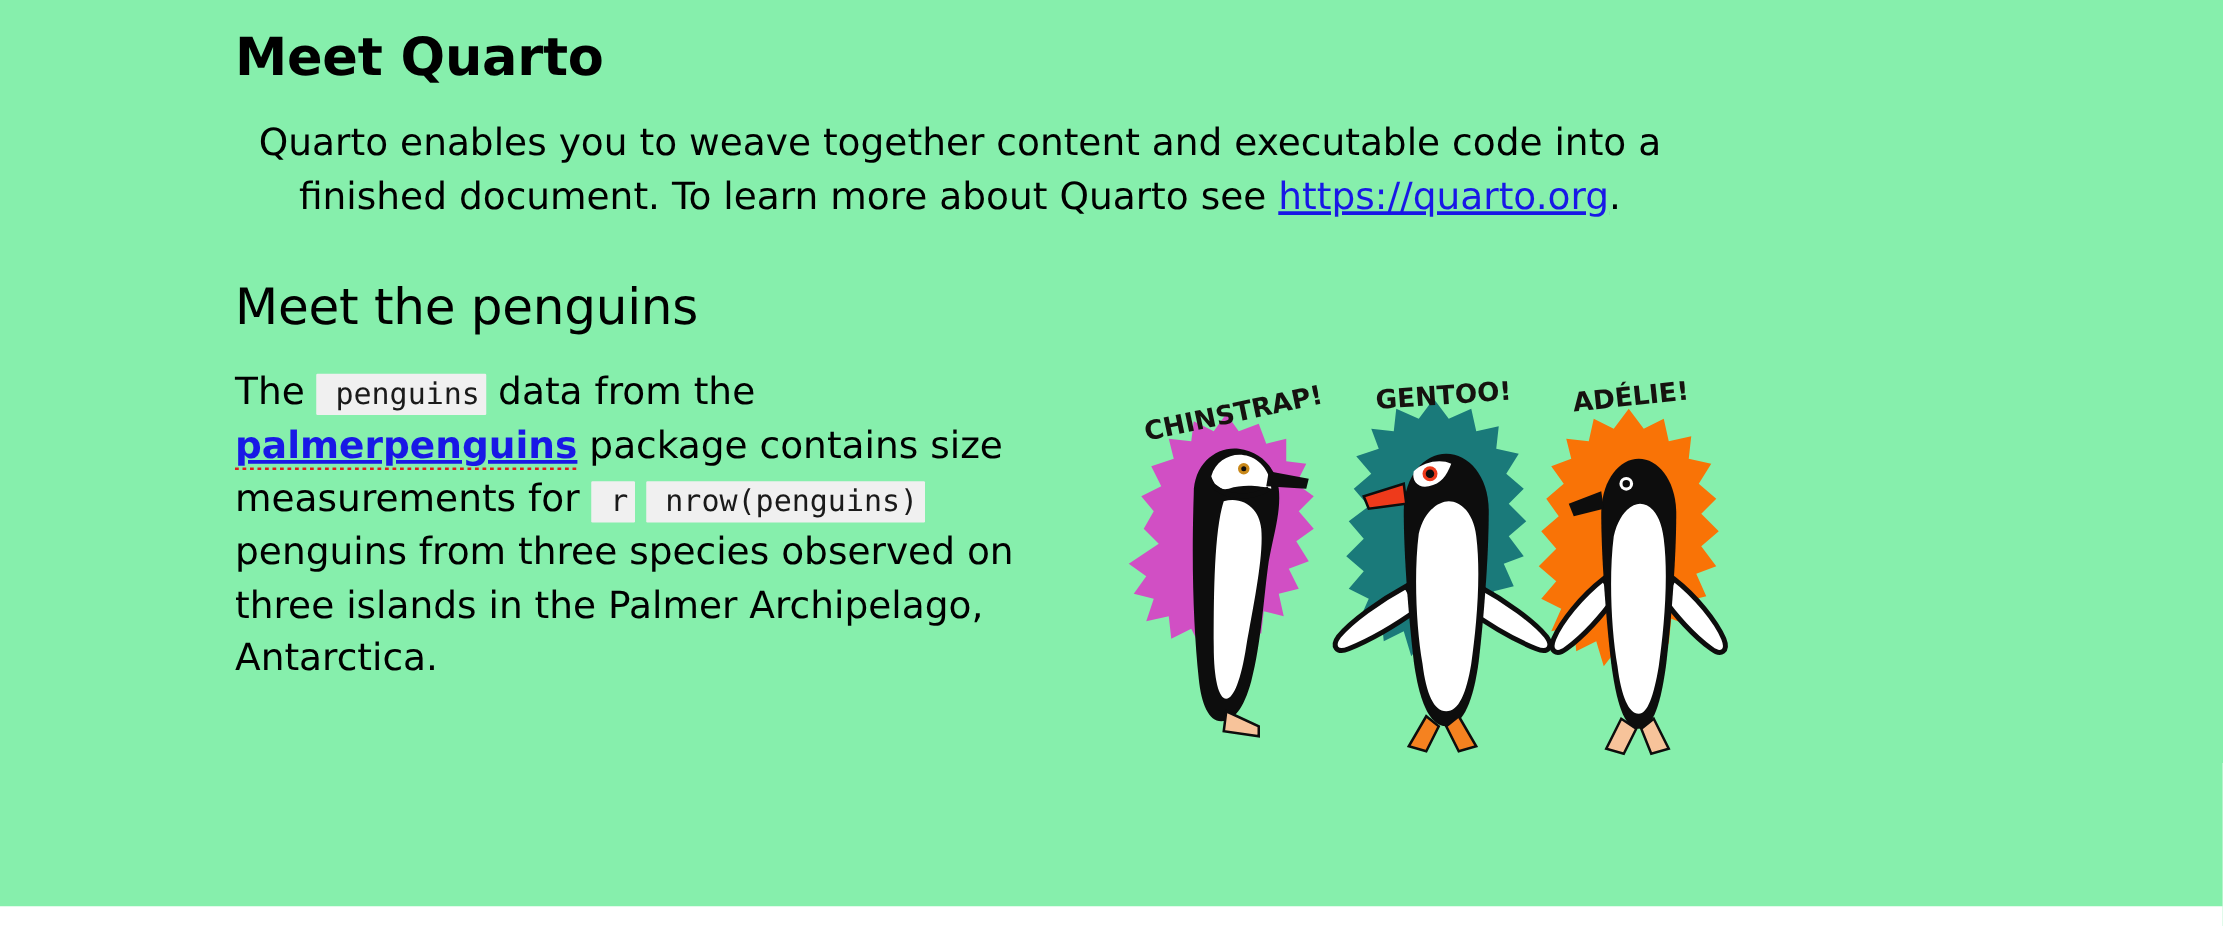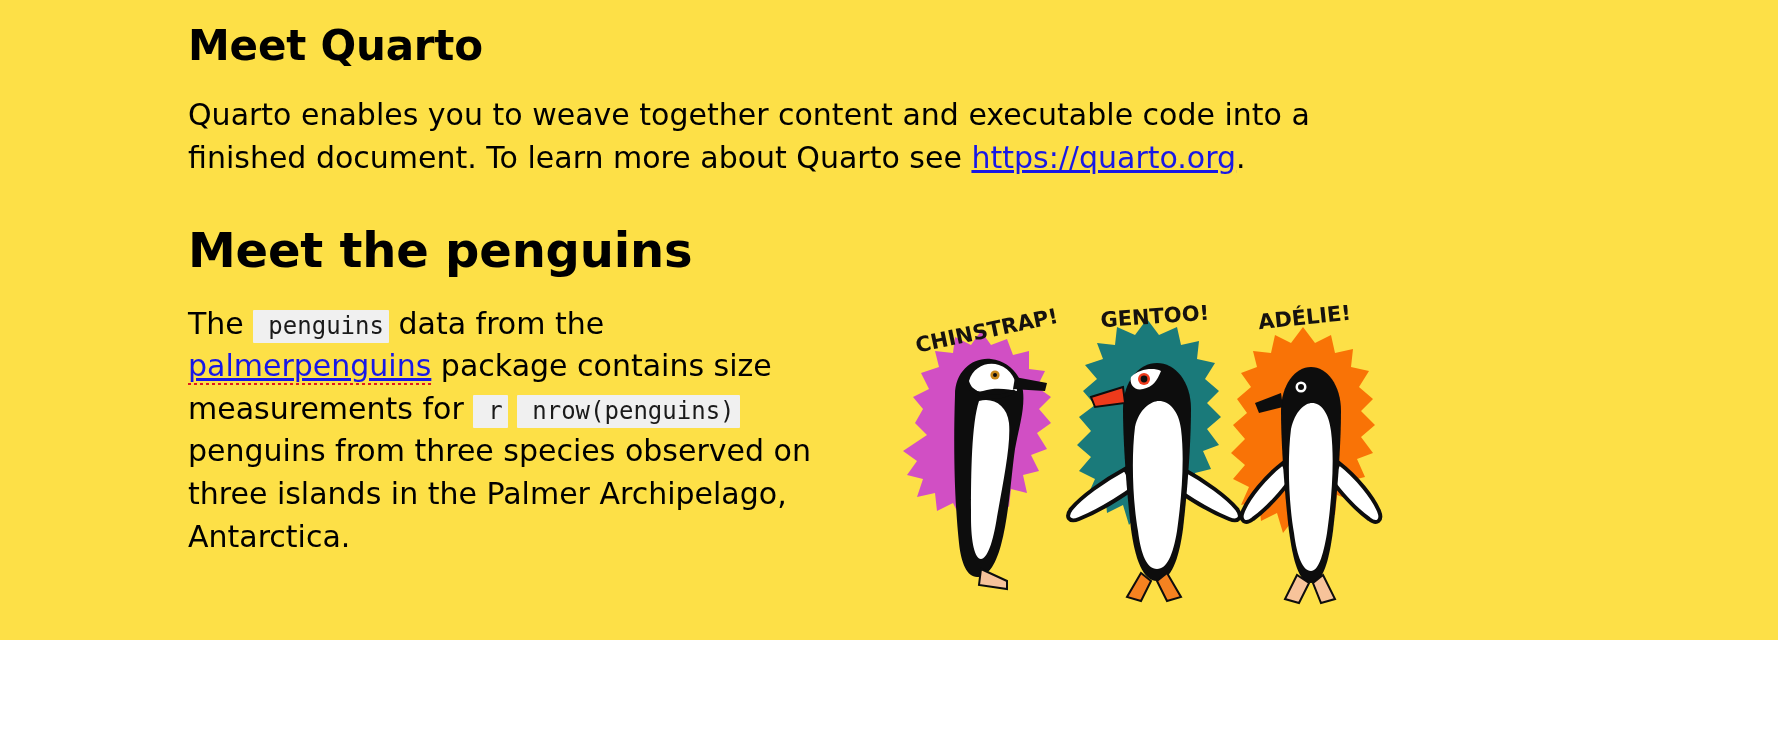--- a/index.html
+++ b/index.html
@@ -13,22 +13,22 @@
     height: 741px;
     overflow: hidden;
     font-family: "DejaVu Sans", "Liberation Sans", sans-serif;
     color: #000000;
     -webkit-font-smoothing: antialiased;
   }
 
   .page {
     position: relative;
     width: 1778px;
-    height: 640px;
-    background: #fde047;
+    height: 725px;
+    background: #86efac;
   }
 
   
   .doc-column {
     position: absolute;
     left: 188px;
     top: 0px;
     width: 1180px;
   }
 
@@ -36,50 +36,50 @@
     font-size: 42px;
     font-weight: 700;
     line-height: 1.15;
     margin: 0;
     padding-top: 22px;
     letter-spacing: -0.2px;
     color: #000;
   }
 
   h2.doc-subtitle {
-    font-size: 48px;
-    font-weight: 700;
+    font-size: 40px;
+    font-weight: 400;
     line-height: 1.15;
     margin: 0;
     padding-top: 44px;
     letter-spacing: -0.2px;
     color: #000;
   }
 
   p.doc-para {
     font-size: 30px;
     line-height: 1.42;
     margin: 0;
     padding-top: 24px;
     color: #000;
     font-weight: 400;
   }
 
-  p.para-wide { width: 1160px; }
+  p.para-wide { width: 1160px; text-align: center; }
   p.para-narrow { width: 660px; }
 
   a.doc-link {
     color: #1818e6;
     text-decoration: underline;
     text-underline-offset: 2px;
   }
 
   a.pkg-link {
     color: #1818e6;
-    font-weight: 400;
+    font-weight: 700;
     text-decoration: underline;
     text-underline-offset: 2px;
     background-image:
       linear-gradient(to right,
         #e01b1b 0, #e01b1b 3px, transparent 3px, transparent 6px);
     background-repeat: repeat-x;
     background-size: 6px 2px;
     background-position: left calc(100% - 1px);
     padding-bottom: 3px;
   }

